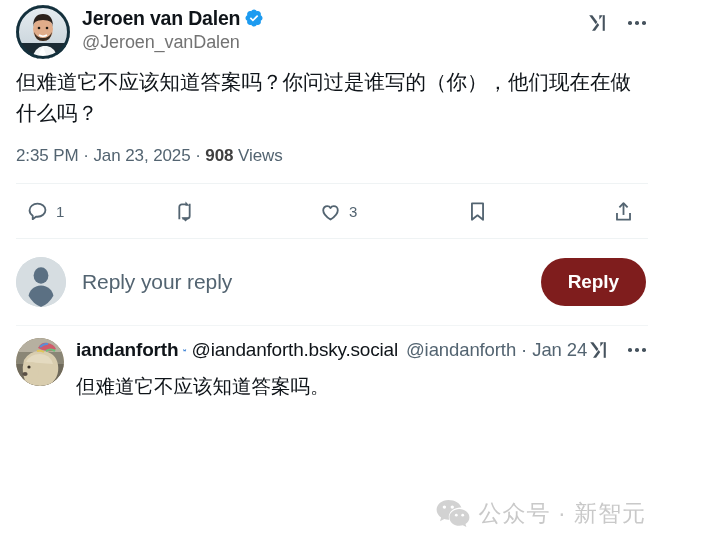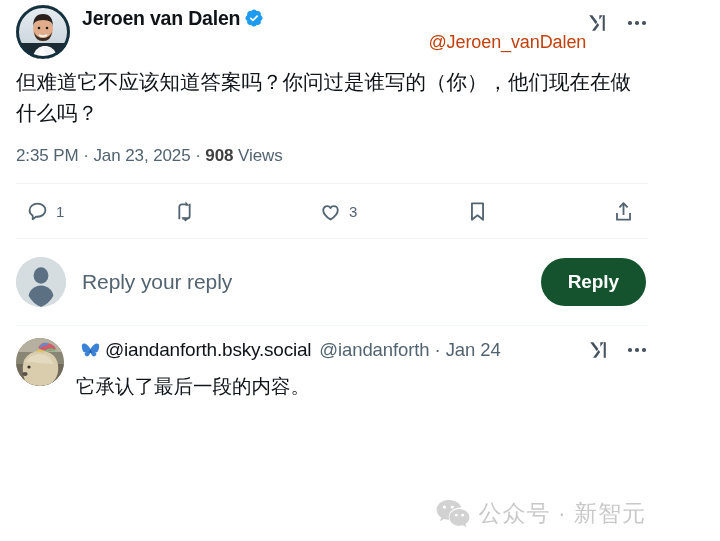--- a/index.html
+++ b/index.html
@@ -60,25 +60,24 @@
   .display-name {
     font-size: 19.5px;
     font-weight: bold;
     color: #0f1419;
     letter-spacing: -0.2px;
     white-space: nowrap;
   }
   .verified-badge { width: 20px; height: 20px; display: block; }
   .handle {
     font-size: 18px;
-    color: #c2410c;
+    color: #737373;
     margin-top: 3px;
     letter-spacing: -0.1px;
     white-space: nowrap;
-    text-align: right;
   }
   .header-actions {
     display: flex;
     align-items: center;
     gap: 16px;
     padding-top: 6px;
     flex: 0 0 auto;
   }
   .grok-icon { width: 24px; height: 24px; display: block; }
   .more-dots {
@@ -178,21 +177,21 @@
   .composer-avatar svg { width: 100%; height: 100%; display: block; }
   .composer-placeholder {
     margin-left: 16px;
     font-size: 21px;
     color: #536471;
     flex: 1 1 auto;
     letter-spacing: -0.1px;
   }
   .reply-button {
     flex: 0 0 auto;
-    background: #14532d;
+    background: #7f1d1d;
     color: #ffffff;
     font-size: 19px;
     font-weight: bold;
     border: none;
     border-radius: 9999px;
     padding: 13px 27px;
     cursor: pointer;
     letter-spacing: -0.1px;
     font-family: inherit;
   }
@@ -448,20 +447,21 @@
           <path d="M22 10 q3-6 9-5 q7 1 9 6 q-4 3-9 2 q-6-1-9-3z" fill="#cf5b6b"></path>
           <path d="M24 9 q4-4 8-3" stroke="#5a8fd6" stroke-width="2.2" fill="none"></path>
           <path d="M30 13 q5-3 9 0" stroke="#6bbf7a" stroke-width="2.2" fill="none"></path>
           <path d="M21 13 q4-1 7 1" stroke="#e0c558" stroke-width="2" fill="none"></path>
         </g>
       </svg>
     </div>
 
     <div class="reply-content">
       <div class="reply-head">
+        <span class="reply-name">iandanforth</span>
         <svg class="bsky-butterfly" viewBox="0 0 24 24">
           <path fill="#3b82d6" d="M12 10.3C10.8 8 7.5 3.8 4.5 3.3 2.4 3 1 4.3 1 6.6c0 2.2 1.2 6.1 2 7 .8.9 2.6 1.1 4 .9-2.1.3-3.3 1.4-2 3.3.9 1.3 2.7 2.4 4.2 1.2 1.1-.9 2-2.7 2.8-4.4.8 1.7 1.7 3.5 2.8 4.4 1.5 1.2 3.3.1 4.2-1.2 1.3-1.9.1-3-2-3.3 1.4.2 3.2 0 4-.9.8-.9 2-4.8 2-7 0-2.3-1.4-3.6-3.5-3.3-3 .5-6.3 4.7-7.5 7z"></path>
           <path fill="#1d5fb0" d="M12 10.3c-.8 1.6-1.7 3.4-2.1 4.3.6.2 1.4.3 2.1.3s1.5-.1 2.1-.3c-.4-.9-1.3-2.7-2.1-4.3z"></path>
         </svg>
         <span class="reply-bsky-handle">@iandanforth.bsky.social</span>
         <span class="reply-at">@iandanforth</span>
         <span class="reply-dot">·</span>
         <span class="reply-date">Jan 24</span>
         <span class="reply-head-spacer"></span>
         <span class="reply-head-actions">
@@ -472,21 +472,21 @@
             <path fill="#46535e" d="M13.3 4.2h3.4L13.3 8.8V4.2z"></path>
           </svg>
           <span class="more-dots">
             <i></i>
             <i></i>
             <i></i>
           </span>
         </span>
       </div>
 
-      <div class="reply-line-zh">它承认了最后一段的内容。</div>
+      <div class="reply-line-zh">但难道它不应该知道答案吗。</div>
     </div>
   </div>
 
   <div class="watermark">
     <svg class="wechat-icon" viewBox="0 0 34 29">
       <path fill="#d2d2d2" d="M12.4 1C5.9 1 .6 5.4.6 10.8c0 3.1 1.8 5.9 4.5 7.7L4 22.3l4.3-2.2c1.3.4 2.7.6 4.1.6h.8c-.3-.9-.4-1.8-.4-2.7 0-5.2 5.1-9.4 11.4-9.4.4 0 .8 0 1.2.1C24.3 4.4 18.9 1 12.4 1z"></path>
       <circle cx="8.4" cy="8.1" r="1.7" fill="#ffffff"></circle>
       <circle cx="16.3" cy="8.1" r="1.7" fill="#ffffff"></circle>
       <path fill="#d2d2d2" d="M33.4 18.4c0-4.6-4.5-8.3-10-8.3s-10 3.7-10 8.3 4.5 8.3 10 8.3c1.2 0 2.3-.2 3.4-.5l3.6 1.9-.9-3.2c2.3-1.5 3.9-3.8 3.9-6.5z"></path>
       <circle cx="20.3" cy="16.2" r="1.4" fill="#ffffff"></circle>

